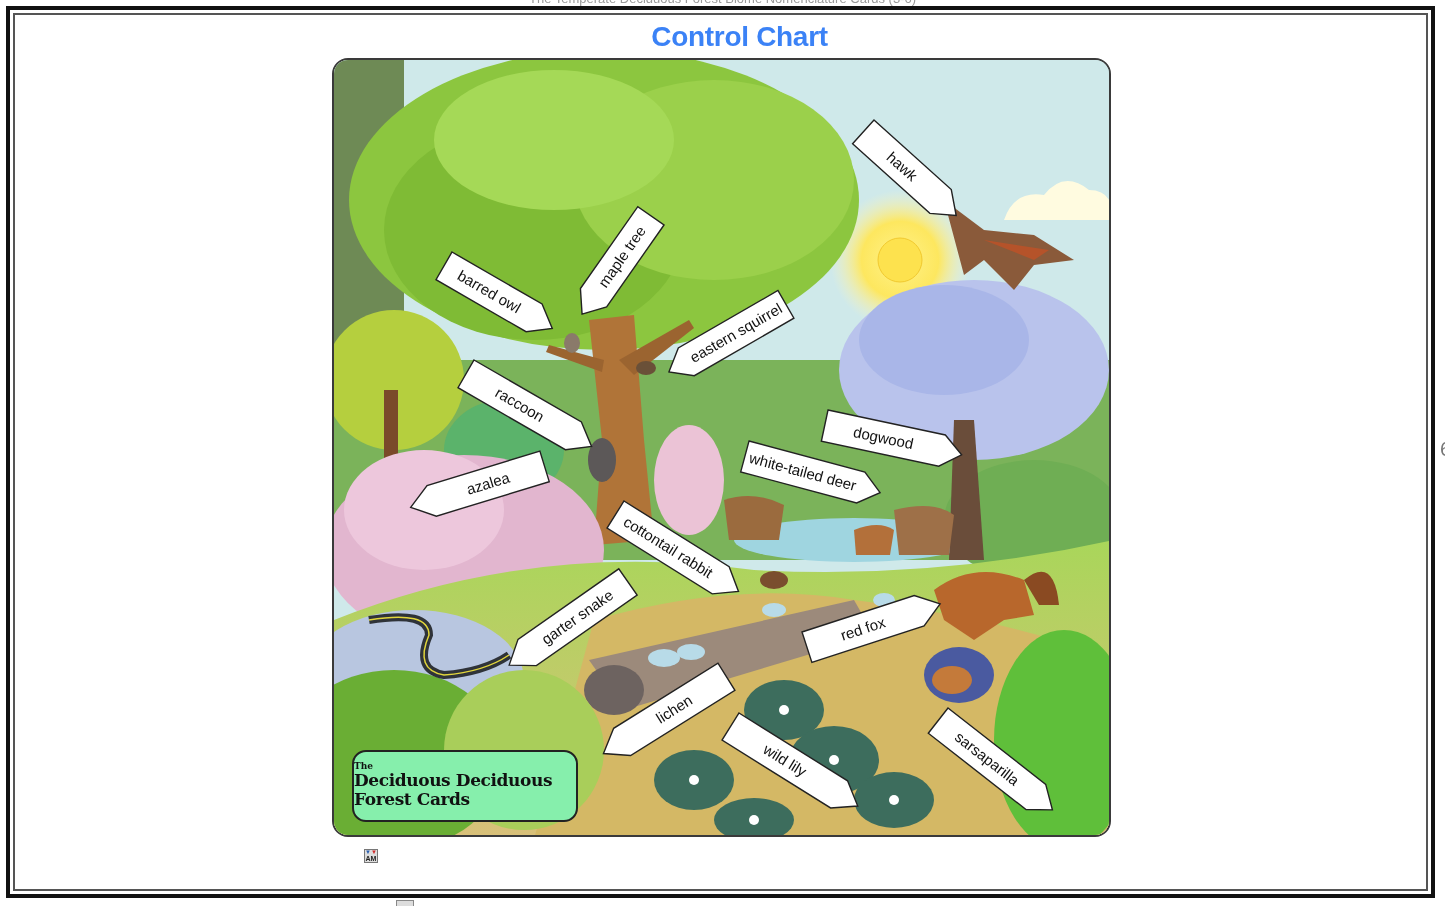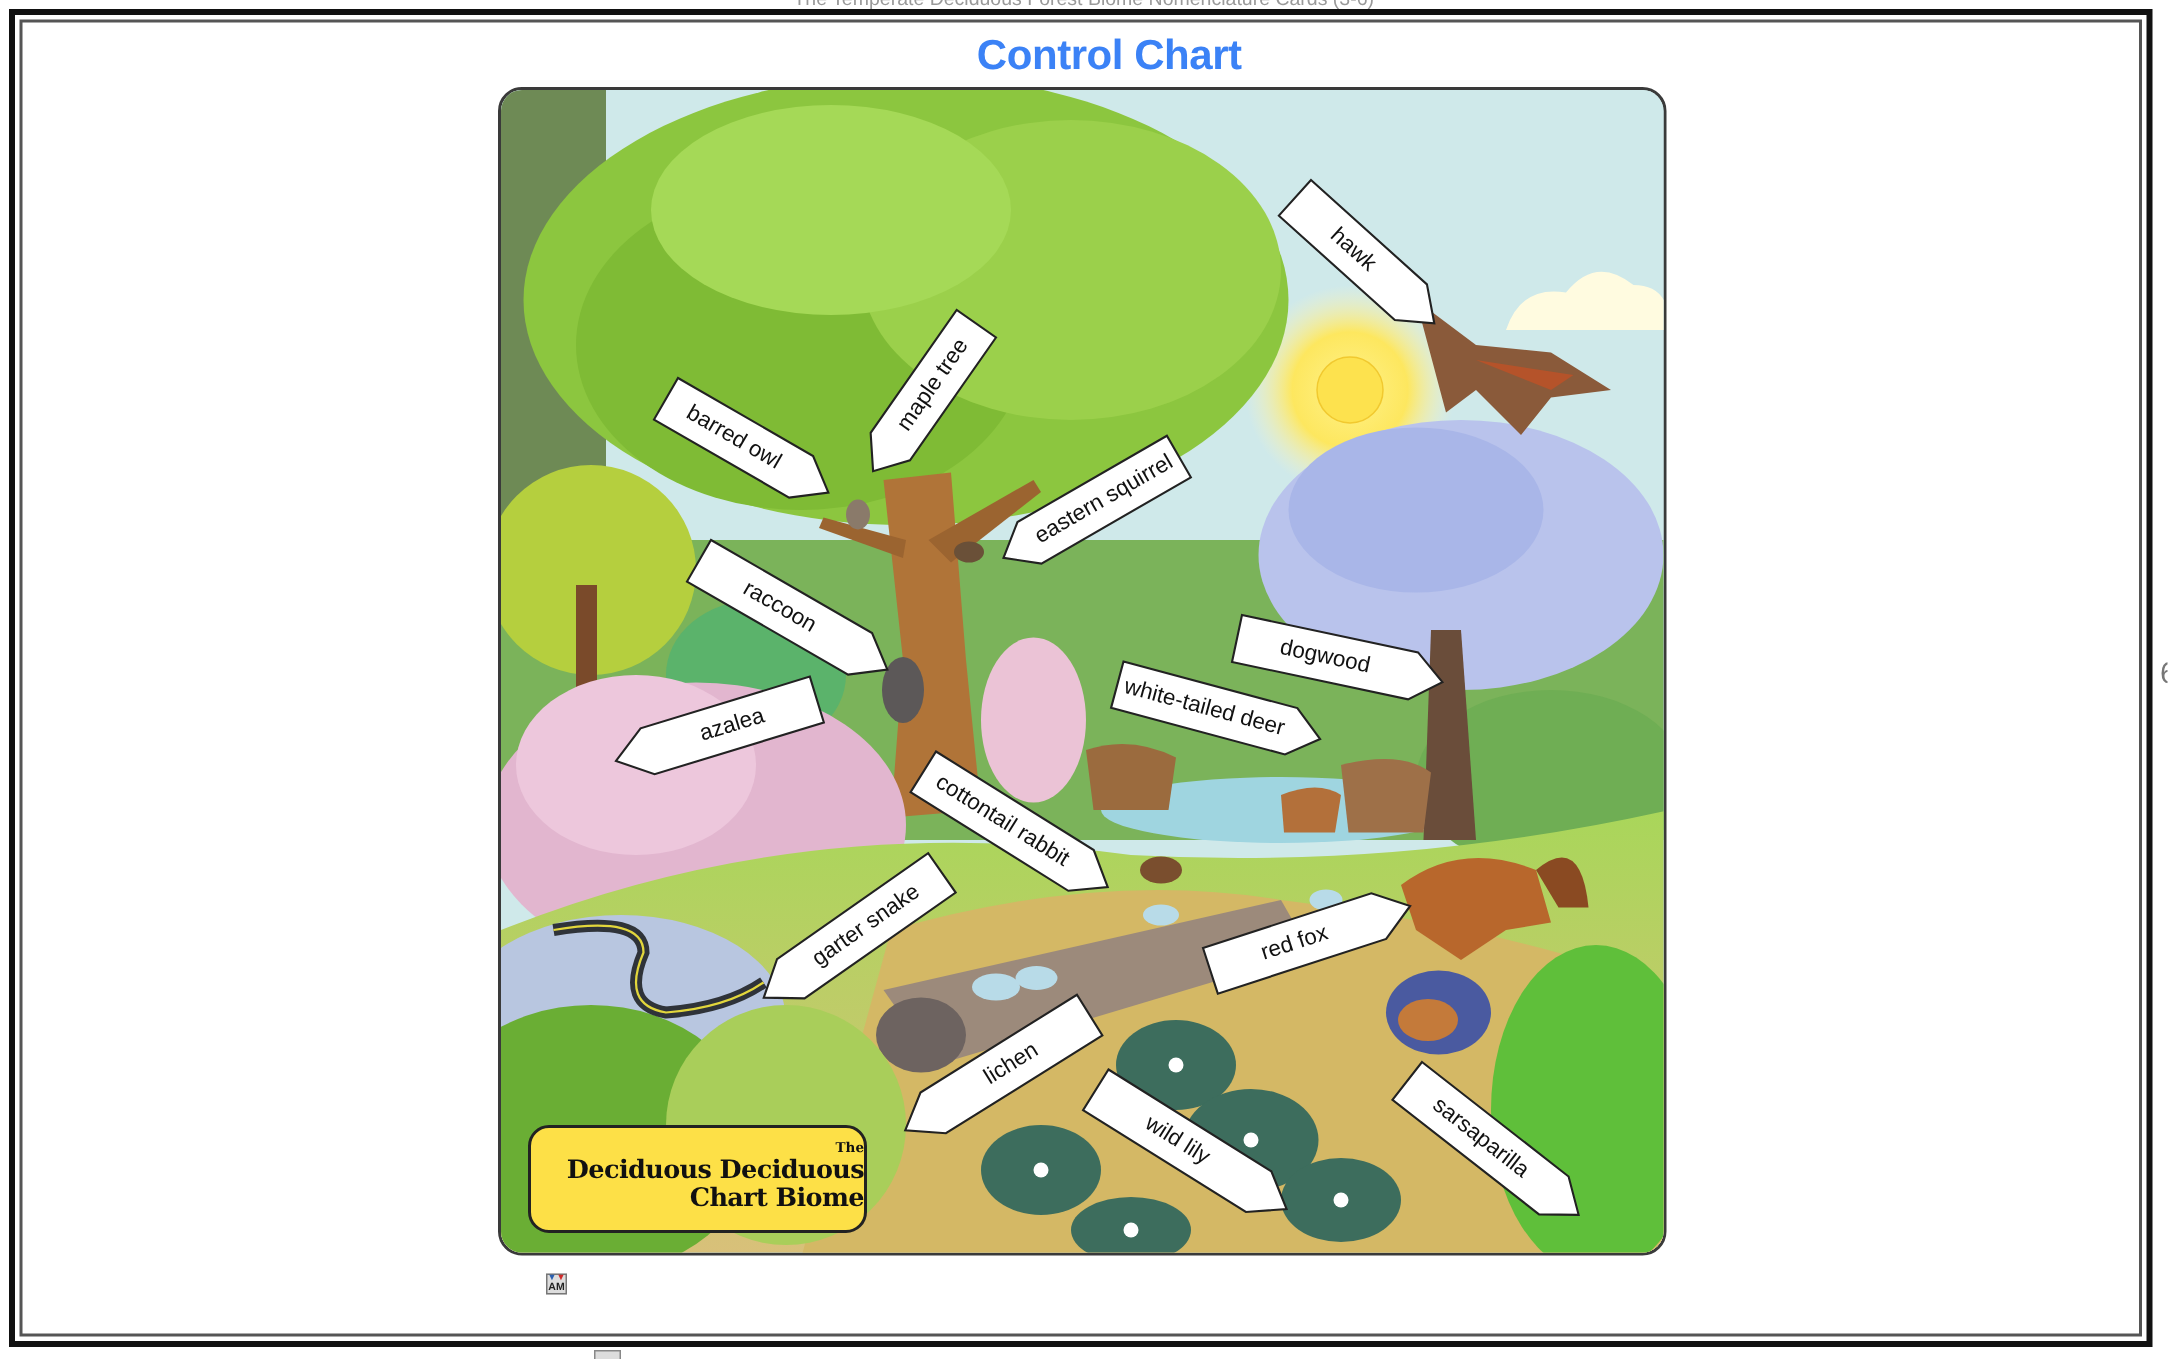--- a/index.html
+++ b/index.html
@@ -7,21 +7,21 @@
   .top-cut { position:absolute; left:0; width:1445px; top:-9px; text-align:center; font-size:13px; color:#9a9a9a; white-space:nowrap; }
   .frame-outer { position:absolute; left:6px; top:6px; width:1429px; height:892px; border:4px solid #111; box-sizing:border-box; }
   .frame-inner { position:absolute; left:13px; top:13px; width:1415px; height:878px; border:2px solid #555; box-sizing:border-box; }
   .right-cut { position:absolute; left:1440px; top:438px; font-size:20px; color:#777; }
   .title { position:absolute; left:17px; width:1445px; top:21px; text-align:center; font-size:28px; font-weight:bold; color:#3b82f6; letter-spacing:-0.3px; }
   .scene { position:absolute; left:332px; top:58px; width:779px; height:779px; border:2px solid #3a3a3a; border-radius:16px; overflow:hidden; box-sizing:border-box; background:#cfe9ea; }
   .scene svg.bg { position:absolute; left:0; top:0; }
   .sign { position:absolute; height:32px; transform-origin:0 0; }
   .sign svg { position:absolute; left:0; top:0; overflow:visible; }
   .sign .txt { position:absolute; top:0; height:32px; line-height:32px; font-size:15px; color:#111; text-align:center; white-space:nowrap; }
-  .logo-card { position:absolute; left:18px; top:690px; width:226px; height:72px; background:#fde047; border:2px solid #222; border-radius:14px; text-align:right; box-sizing:border-box; }
+  .logo-card { position:absolute; left:18px; top:690px; width:226px; height:72px; background:#86efac; border:2px solid #222; border-radius:14px; text-align:left; box-sizing:border-box; }
   .logo-card .the { font-family:"DejaVu Serif", serif; font-weight:bold; font-size:9px; margin-top:9px; color:#111; }
   .logo-card .main { font-family:"DejaVu Serif", serif; font-weight:bold; font-size:17px; line-height:19px; color:#111; letter-spacing:-0.4px; }
   .am-logo { position:absolute; left:364px; top:849px; width:14px; height:14px; background:#ddd; border:1px solid #777; font-size:7px; font-weight:bold; line-height:8px; text-align:center; color:#222; box-sizing:border-box; }
   .am-logo .tri { display:block; height:5px; font-size:6px; line-height:5px; }
   .am-logo-2 { position:absolute; left:396px; top:900px; width:18px; height:10px; background:#ddd; border:1px solid #888; box-sizing:border-box; }
 </style>
 </head>
 <body>
 
 <div class="top-cut">The Temperate Deciduous Forest Biome Nomenclature Cards (3-6)</div>
@@ -232,21 +232,21 @@
   <div class="sign" style="left:614px;top:648px;width:145px;transform:rotate(38deg);">
     <svg width="145" height="32">
         <path d="M0 0 H124 L145 16 L124 32 H0 Z" fill="#fff" stroke="#222" stroke-width="1.4"></path>
       </svg>
     <span class="txt" style="left:0;width:124px;">sarsaparilla</span>
   </div>
 
   <div class="logo-card">
     <div class="the">The</div>
     <div class="main">Deciduous Deciduous</div>
-    <div class="main">Chart Biome</div>
+    <div class="main">Forest Cards</div>
   </div>
 </div>
 
 <div class="am-logo">
   <span class="tri"><span style="color:#2a5fb0">▼</span><span style="color:#d02a2a">▼</span></span>
   <span>AM</span>
 </div>
 <div class="am-logo-2"></div>
 
 </body></html>

